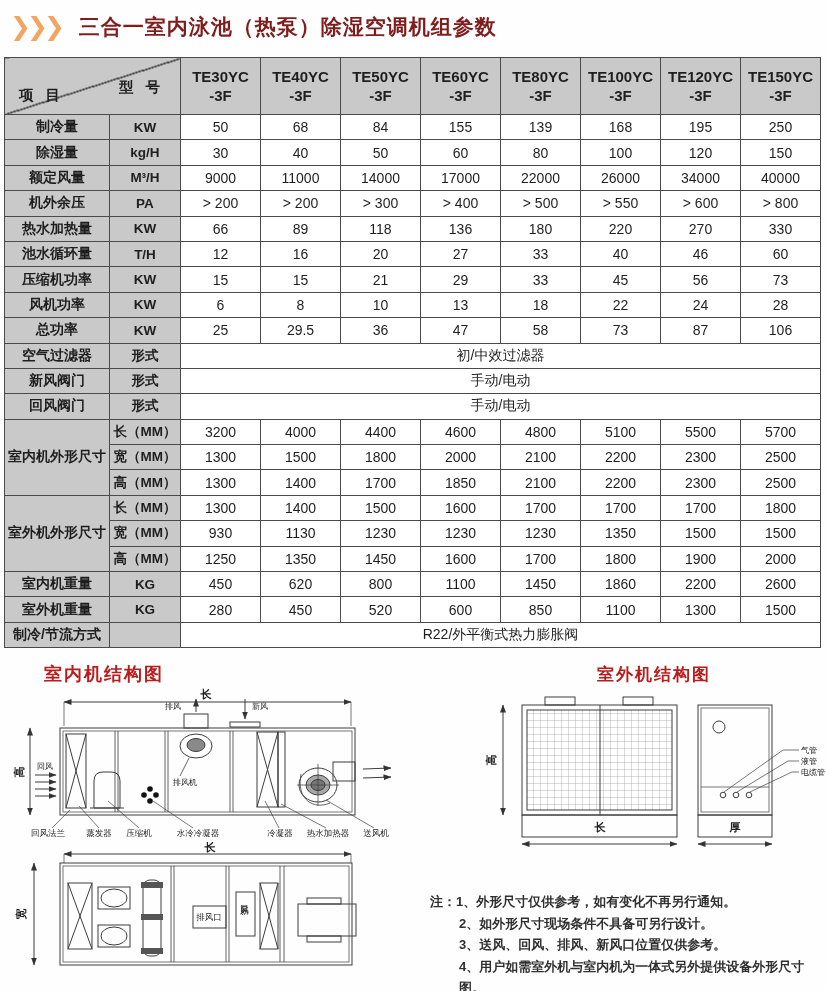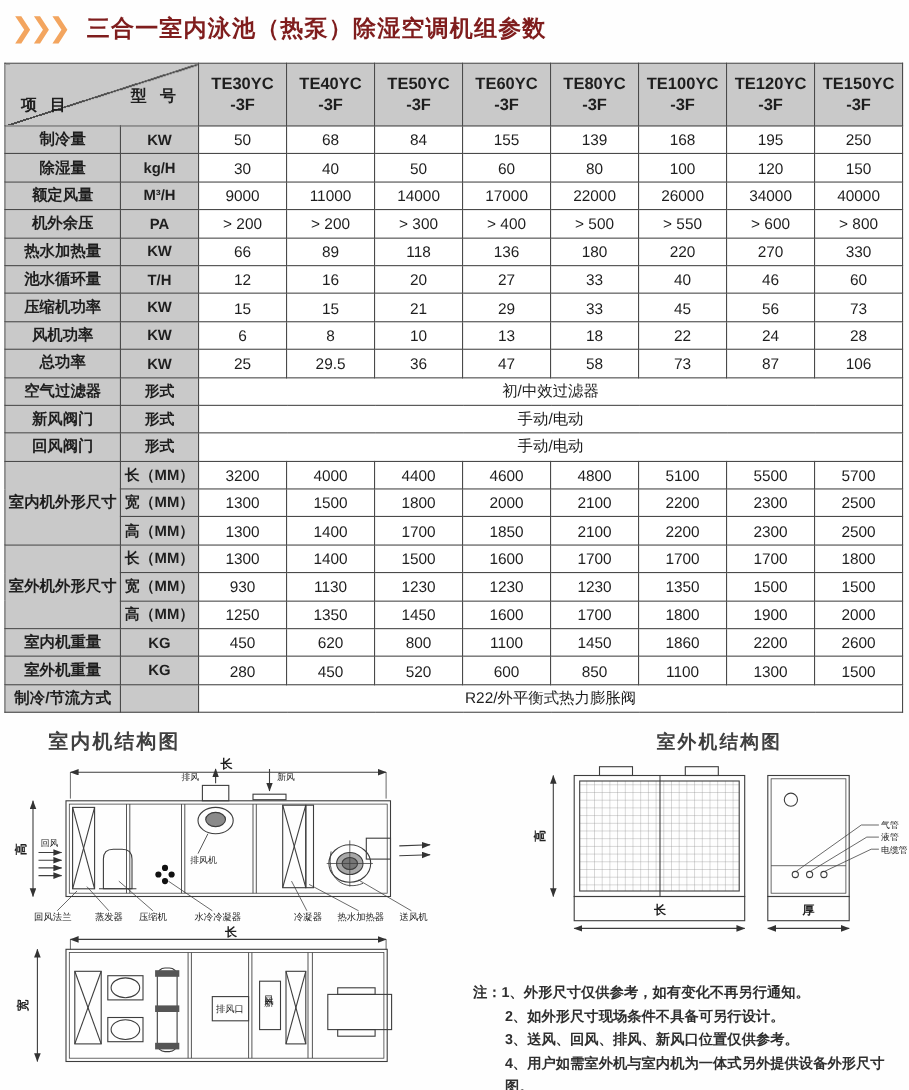--- a/index.html
+++ b/index.html
@@ -13,21 +13,21 @@
   .spec tbody th,.spec tbody td{height:24.4px;}
   .gray{background:#c9c9c9;}
   .model-cell{font-size:15px;font-weight:700;line-height:1.3;}
   .lbl{font-size:14px;font-weight:700;}
   .unit{font-size:13.5px;font-weight:700;}
   .val{background:#fff;font-size:14px;font-weight:400;color:#161616;}
   .span-cell{background:#fff;font-size:14px;font-weight:400;}
   .corner-cell{position:relative;background-color:#c9c9c9;background-image:linear-gradient(to bottom right,rgba(0,0,0,0) calc(50% - 0.8px),#4a4a4a calc(50% - 0.8px),#4a4a4a calc(50% + 0.8px),rgba(0,0,0,0) calc(50% + 0.8px));}
   .corner-top{position:absolute;top:20px;right:16px;font-weight:700;font-size:14.5px;letter-spacing:4px;}
   .corner-bottom{position:absolute;bottom:9px;left:14px;font-weight:700;font-size:14.5px;letter-spacing:4px;}
-  .diag-heading{position:absolute;color:#404040;font-weight:800;margin:0;letter-spacing:2px;}
+  .diag-heading{position:absolute;color:#b91c1c;font-weight:800;margin:0;letter-spacing:2px;}
   #h-indoor{top:662px;left:44px;font-size:18px;}
   #h-outdoor{top:663px;left:597px;font-size:17px;}
   svg{position:absolute;}
   #svg-indoor-side{top:688px;left:8px;}
   #svg-outdoor{top:692px;left:470px;}
   #svg-indoor-top{top:842px;left:8px;}
   svg text{font-family:"Liberation Sans","DejaVu Sans",sans-serif;fill:#222;}
   .dim-t{font-size:11px;font-weight:700;}
   .sm-t{font-size:8px;}
   .comp-t{font-size:8.5px;}

